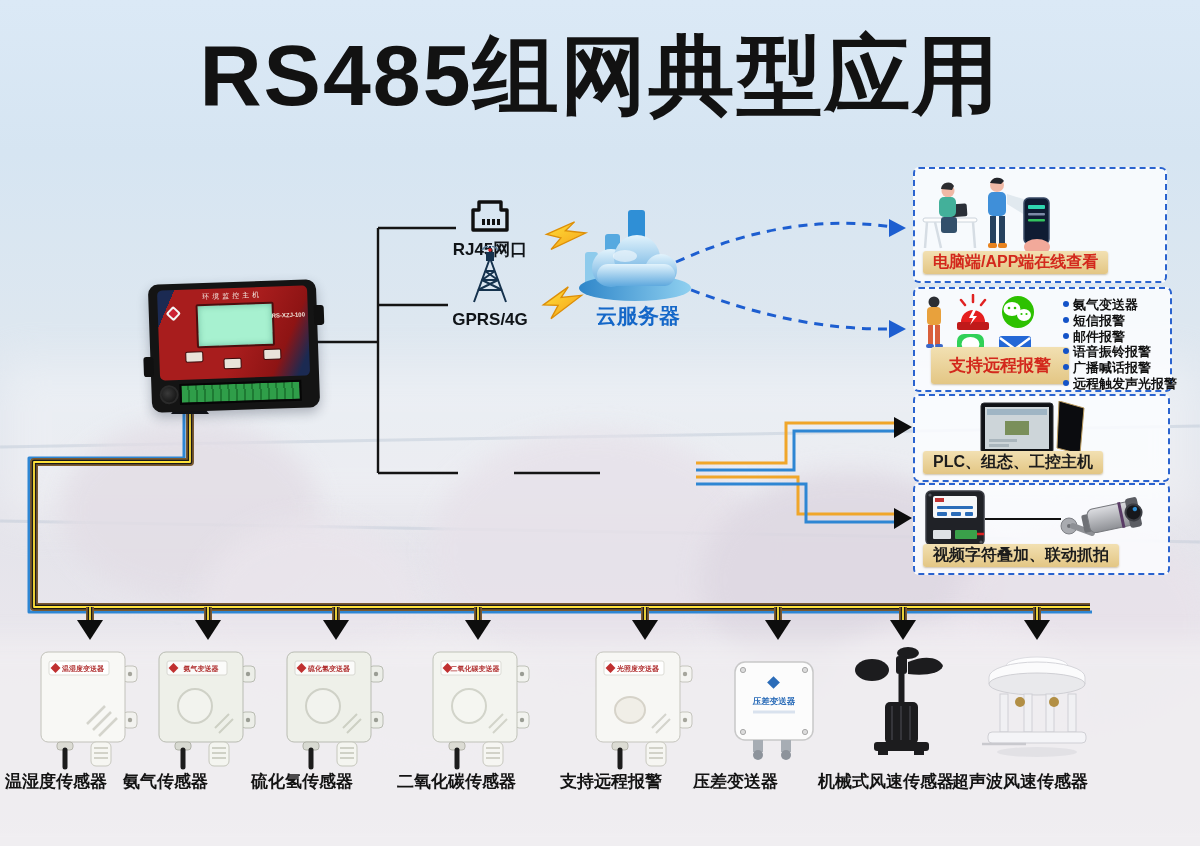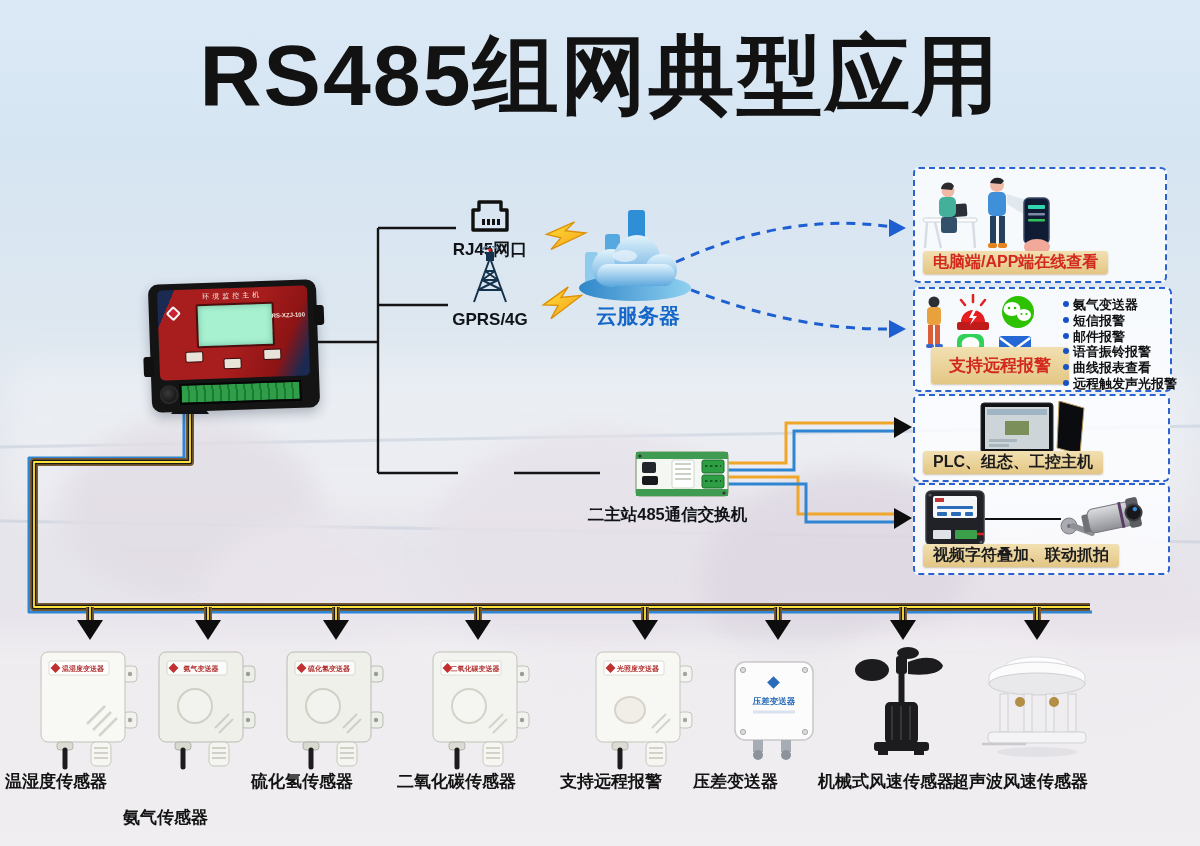--- a/index.html
+++ b/index.html
@@ -245,37 +245,20 @@
           <circle cx="64" cy="56" r="23"></circle>
           <circle cx="88" cy="68" r="16"></circle>
         <rect x="24" y="62" width="78" height="22" rx="11"></rect>
       </g>
       <ellipse cx="52" cy="54" rx="12" ry="6" fill="#ffffff" opacity="0.55"></ellipse>
     </svg>
     <div class="cloud-label">云服务器</div>
   </div>
 
 
-  <div class="node" style="left:570px;top:448px;width:195px;">
-    <svg width="96" height="52" viewBox="0 0 96 52" style="margin-left:28px;">
-      <rect x="2" y="4" width="92" height="44" rx="4" fill="#f4f7f2" stroke="#9ab08f" stroke-width="1.5"></rect>
-      <rect x="2" y="4" width="92" height="7" fill="#3f9a52"></rect>
-      <rect x="2" y="41" width="92" height="7" fill="#3f9a52"></rect>
-      <rect x="8" y="14" width="14" height="11" rx="2" fill="#23262b"></rect>
-      <rect x="8" y="28" width="16" height="9" rx="2" fill="#17191d"></rect>
-      <rect x="38" y="12" width="22" height="28" rx="2" fill="#ffffff" stroke="#cdd6c8"></rect>
-      <path d="M41,16 h16 M41,21 h16 M41,26 h16 M41,31 h16" stroke="#b9c4b2" stroke-width="1.5"></path>
-      <rect x="68" y="12" width="22" height="13" rx="2" fill="#2e9e44" stroke="#1c6c2c"></rect>
-      <rect x="68" y="27" width="22" height="13" rx="2" fill="#2e9e44" stroke="#1c6c2c"></rect>
-      <path d="M71,18 h16 M71,33 h16" stroke="#145a22" stroke-width="2" stroke-dasharray="2.5 2.5"></path>
-      <circle cx="6" cy="8" r="1.6" fill="#333"></circle>
-        <circle cx="90" cy="45" r="1.6" fill="#333"></circle>
-    </svg>
-    <div class="cap" style="font-size:16.5px;">二主站485通信交换机</div>
-  </div>
 
   <div class="panel p1">
     <svg width="138" height="80" viewBox="0 0 138 80" style="position:absolute;left:6px;top:5px;">
       <rect x="2" y="44" width="54" height="4" rx="2" fill="#fdfdfd" stroke="#ccd4dc"></rect>
       <path d="M6,48 L4,74 M52,48 L54,74 M14,48 L20,74" stroke="#d6dde4" stroke-width="2.5" fill="none"></path>
       <rect x="24" y="30" width="22" height="13" rx="2" fill="#2a2f38" transform="rotate(-4 35 36)"></rect>
       <circle cx="27" cy="17" r="6.5" fill="#f0b9a6"></circle>
       <path d="M20,15 a7,7 0 0 1 13,-3 l-2,4 z" fill="#2c2c30"></path>
       <rect x="18" y="23" width="17" height="20" rx="5" fill="#43b09a"></rect>
       <rect x="20" y="43" width="16" height="16" rx="3" fill="#33506b"></rect>
@@ -328,21 +311,21 @@
         <rect x="78" y="42" width="32" height="22" rx="3" fill="#2468d6"></rect>
         <path d="M79,44 L94,55 L109,44" stroke="#fff" stroke-width="2.5" fill="none"></path>
       </g>
     </svg>
     <div class="tag red" style="left:16px;bottom:6px;font-size:17px;padding:7px 18px;">支持远程报警</div>
     <ul class="feat f2">
       <li>氨气变送器</li>
       <li>短信报警</li>
       <li>邮件报警</li>
       <li>语音振铃报警</li>
-      <li>曲线报表查看</li>
+      <li>广播喊话报警</li>
       <li>远程触发声光报警</li>
     </ul>
   </div>
 
   <div class="panel p3">
     <svg width="125" height="55" viewBox="0 0 125 55" style="position:absolute;left:52px;top:5px;">
       <rect x="14" y="2" width="72" height="50" rx="3" fill="#101216" stroke="#2c2e33"></rect>
       <rect x="18" y="6" width="64" height="42" fill="#cdd5d9"></rect>
       <rect x="20" y="8" width="60" height="6" fill="#9fb5c4"></rect>
       <rect x="38" y="20" width="24" height="14" fill="#7a8f5a"></rect>
@@ -530,21 +513,21 @@
       <rect x="86" y="42" width="8" height="38" fill="#f0f0f3" stroke="#d0d0d5"></rect>
       <circle cx="38" cy="50" r="5" fill="#b28f45"></circle>
         <circle cx="72" cy="50" r="5" fill="#b28f45"></circle>
       <rect x="6" y="80" width="98" height="11" rx="4" fill="#f4f4f7" stroke="#cfcfd4"></rect>
       <path d="M0,92 h44" stroke="#c9c9ce" stroke-width="2.5"></path>
       <ellipse cx="55" cy="100" rx="40" ry="5" fill="#d9d9de" opacity="0.6"></ellipse>
     </svg>
   </div>
 
   <div class="sensor-label" style="left:5px;">温湿度传感器</div>
-  <div class="sensor-label" style="left:123px;margin-top:36px;">氨气传感器</div>
+  <div class="sensor-label" style="left:123px;">氨气传感器</div>
   <div class="sensor-label" style="left:251px;">硫化氢传感器</div>
   <div class="sensor-label" style="left:397px;">二氧化碳传感器</div>
   <div class="sensor-label" style="left:560px;">支持远程报警</div>
   <div class="sensor-label" style="left:693px;">压差变送器</div>
   <div class="sensor-label" style="left:818px;">机械式风速传感器</div>
   <div class="sensor-label" style="left:952px;">超声波风速传感器</div>
 
 </div>
 
 </body></html>

